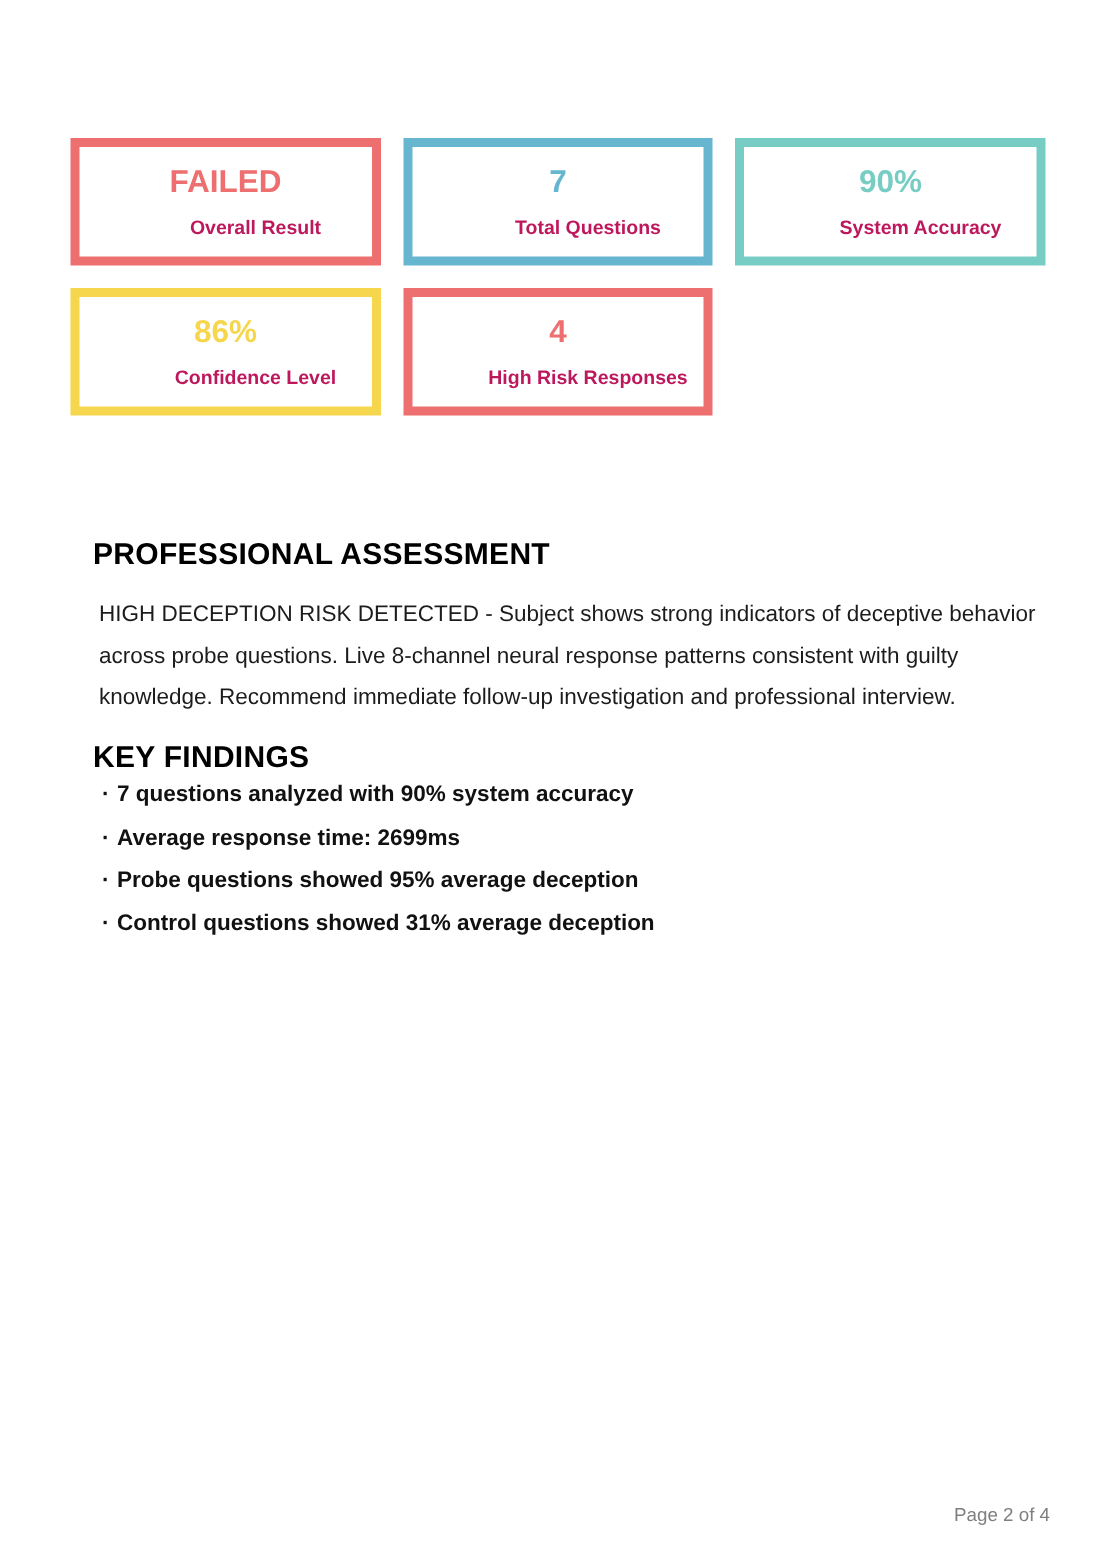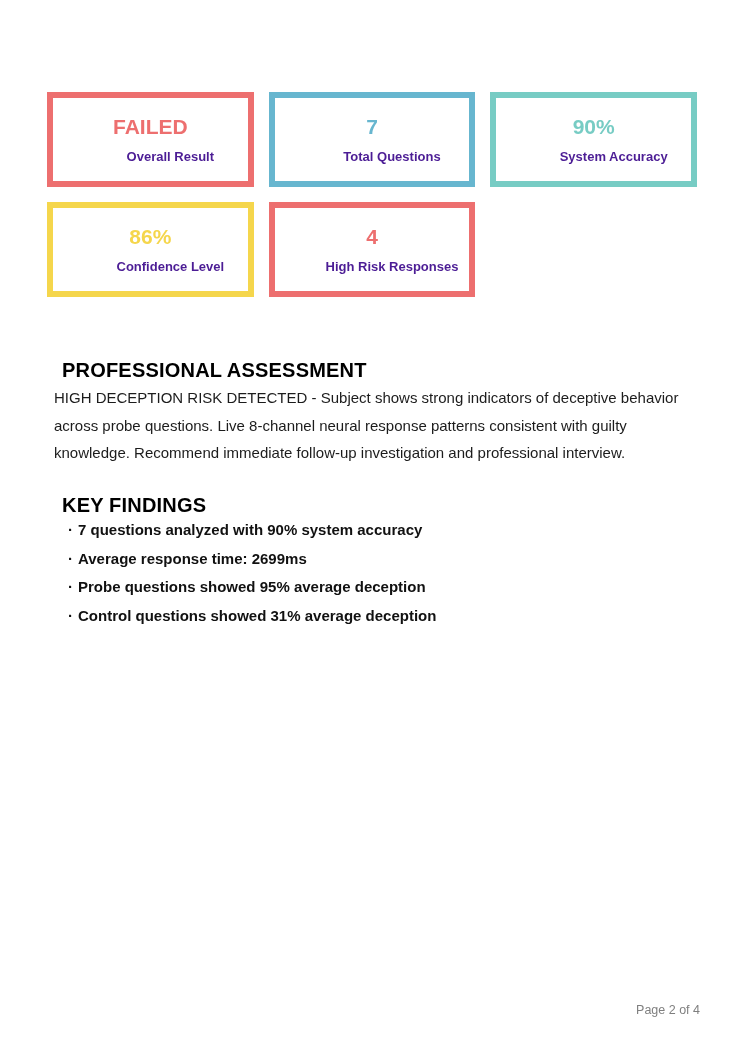--- a/index.html
+++ b/index.html
@@ -27,57 +27,57 @@
     left: 47px;
     top: 92px;
     width: 650px;
     display: grid;
     grid-template-columns: repeat(3, 1fr);
     column-gap: 15px;
     row-gap: 15px;
   }
   .card {
     box-sizing: border-box;
-    height: 95px;
+    height: 85px;
     border: 6px solid #cccccc;
     background: #ffffff;
     display: flex;
     flex-direction: column;
     align-items: center;
     justify-content: center;
   }
   .card .value {
     font-size: 21px;
     font-weight: 700;
     line-height: 1;
     margin-bottom: 13px;
   }
   .card .label {
     font-size: 13px;
     font-weight: 700;
     line-height: 1;
-    color: #4c1d95;
+    color: #be185d;
     padding-left: 40px;
   }
   .section-heading {
     position: absolute;
     left: 50px;
     margin: 12px;
     font-size: 20px;
     font-weight: 700;
     color: #000000;
     letter-spacing: 0.2px;
   }
   .pa-heading { top: 347px; }
   .pa-body {
     position: absolute;
     left: 50px;
     top: 380px;
     width: 650px;
-    margin: 4px;
+    margin: 16px;
     font-size: 15px;
     font-weight: 400;
     line-height: 27.5px;
     color: #1c1c1c;
   }
   .kf-heading { top: 482px; }
   .kf-list {
     position: absolute;
     left: 68px;
     top: 522px;

